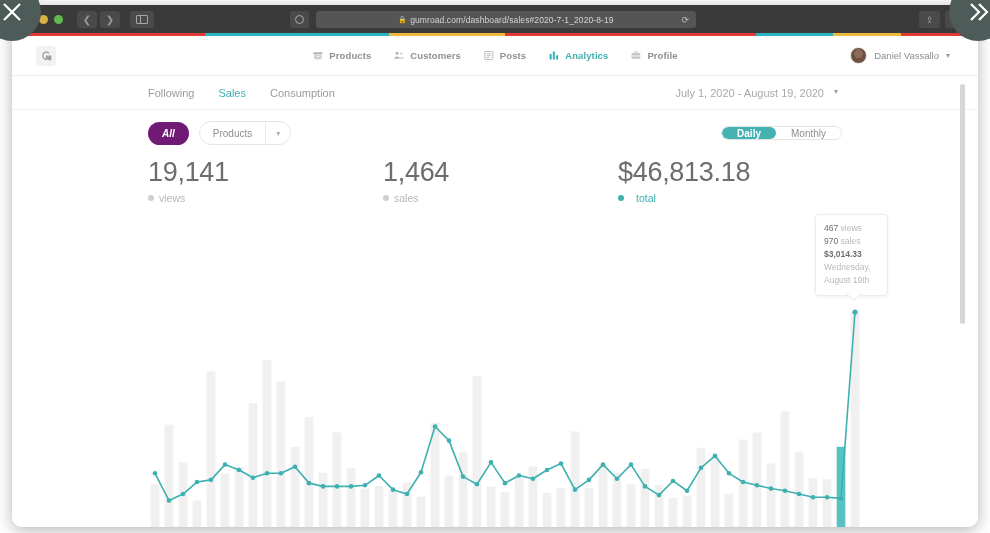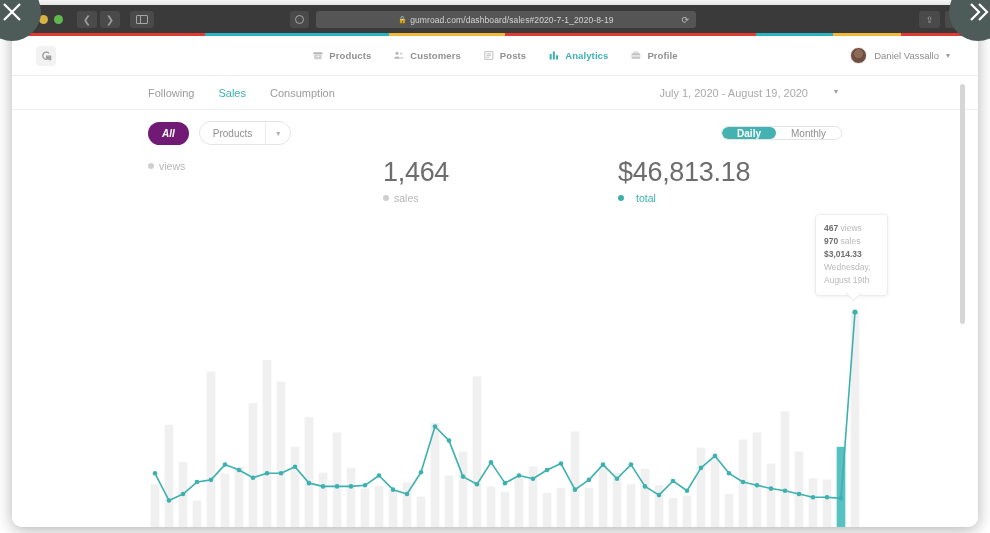--- a/index.html
+++ b/index.html
@@ -124,21 +124,21 @@
   .subbar {
     position: relative; height: 34px;
     display: flex; align-items: center;
     border-bottom: 1px solid #f0f0f0;
   }
   .tabs { margin-left: 136px; display: flex; gap: 24px; }
   .tab { font-size: 11px; color: #9b9b9b; }
   .tab.active { color: #3EB0B0; }
   .daterange {
     position: absolute; right: 140px;
-    display: flex; align-items: flex-start; gap: 26px;
+    display: flex; align-items: flex-start; gap: 10px;
     font-size: 11px; color: #a9a9a9;
   }
 
   .controls {
     position: relative; height: 46px;
     display: flex; align-items: center;
   }
   .pill-all {
     margin-left: 136px;
     background: #701a75; color: #fff;
@@ -193,21 +193,21 @@
     position: absolute;
     left: 803px; top: 178px;
     width: 73px;
     background: #fff;
     border: 1px solid #ececec;
     border-radius: 4px;
     padding: 7px 8px 8px 8px;
     box-shadow: 0 1px 4px rgba(0,0,0,0.06);
     font-size: 8.5px; line-height: 13px; color: #b9b9b9;
   }
-  .tooltip b { color: #6e6e6e; font-weight: 700; text-align: center; }
+  .tooltip b { color: #6e6e6e; font-weight: 400; text-align: center; }
   .tooltip .amt { color: #6e6e6e; font-weight: 700; }
   .tooltip:after {
     content: ""; position: absolute; left: 30px; bottom: -6px;
     width: 10px; height: 10px; background: #fff;
     border-right: 1px solid #ececec; border-bottom: 1px solid #ececec;
     transform: rotate(45deg) translateY(-3px);
   }
 
   
   .chartwrap {
@@ -368,20 +368,21 @@
           <span class="chev">▾</span>
         </div>
         <div class="toggle">
           <div class="on">Daily</div>
           <div>Monthly</div>
         </div>
       </div>
 
       <div class="stats">
         <div class="stat" style="left:136px">
+          <div class="big">19,141</div>
           <div class="sub">
             <span class="bullet"></span>
             <span>views</span>
           </div>
         </div>
         <div class="stat" style="left:371px">
           <div class="big">1,464</div>
           <div class="sub">
             <span class="bullet"></span>
             <span>sales</span>

